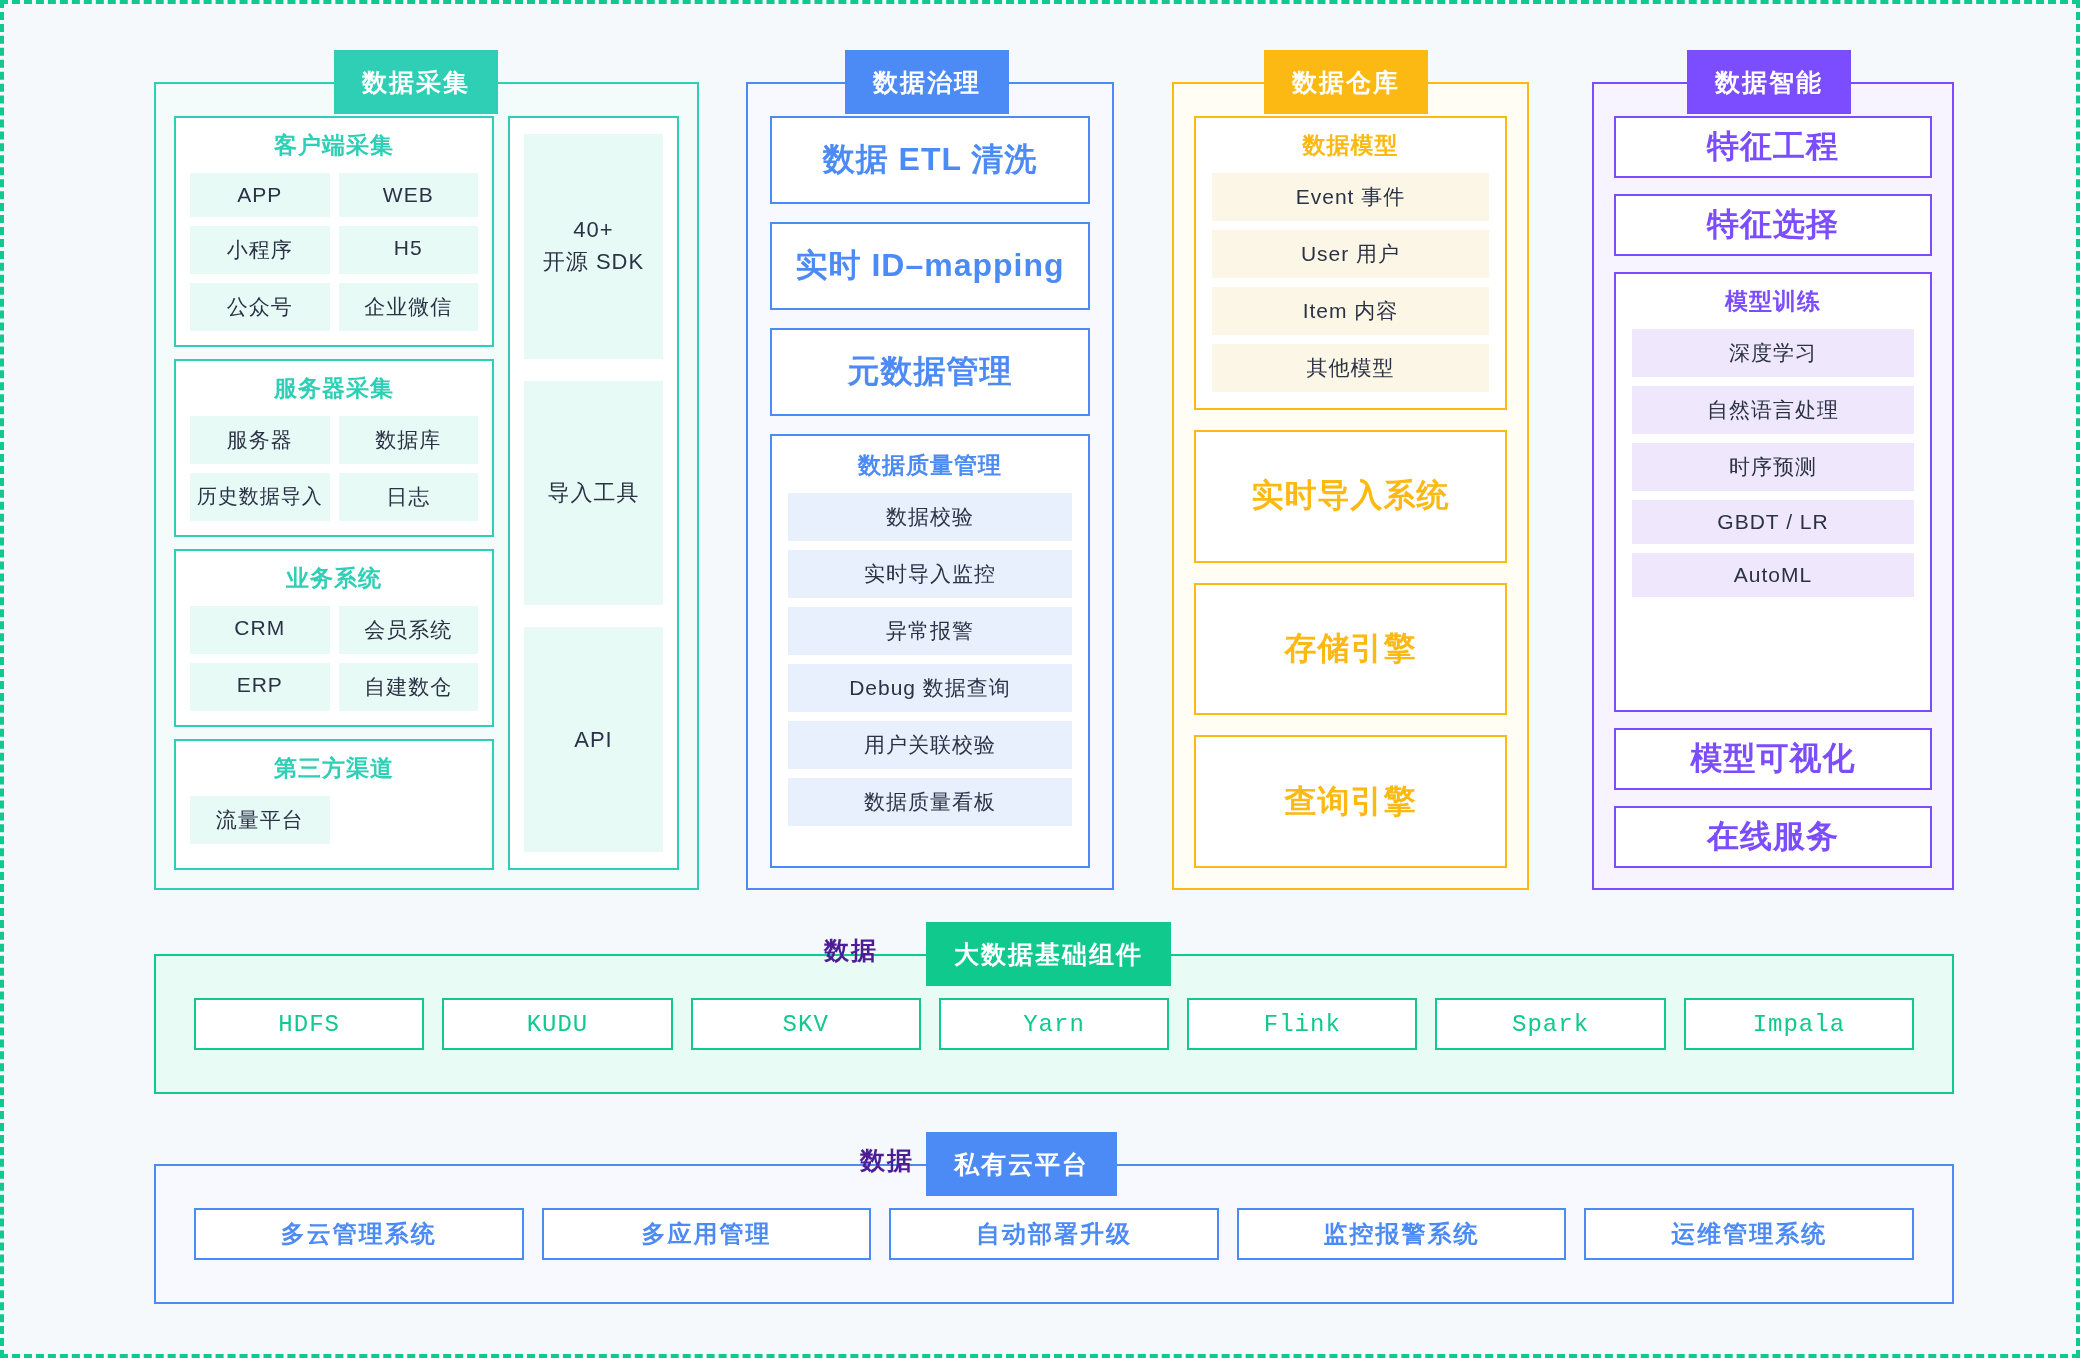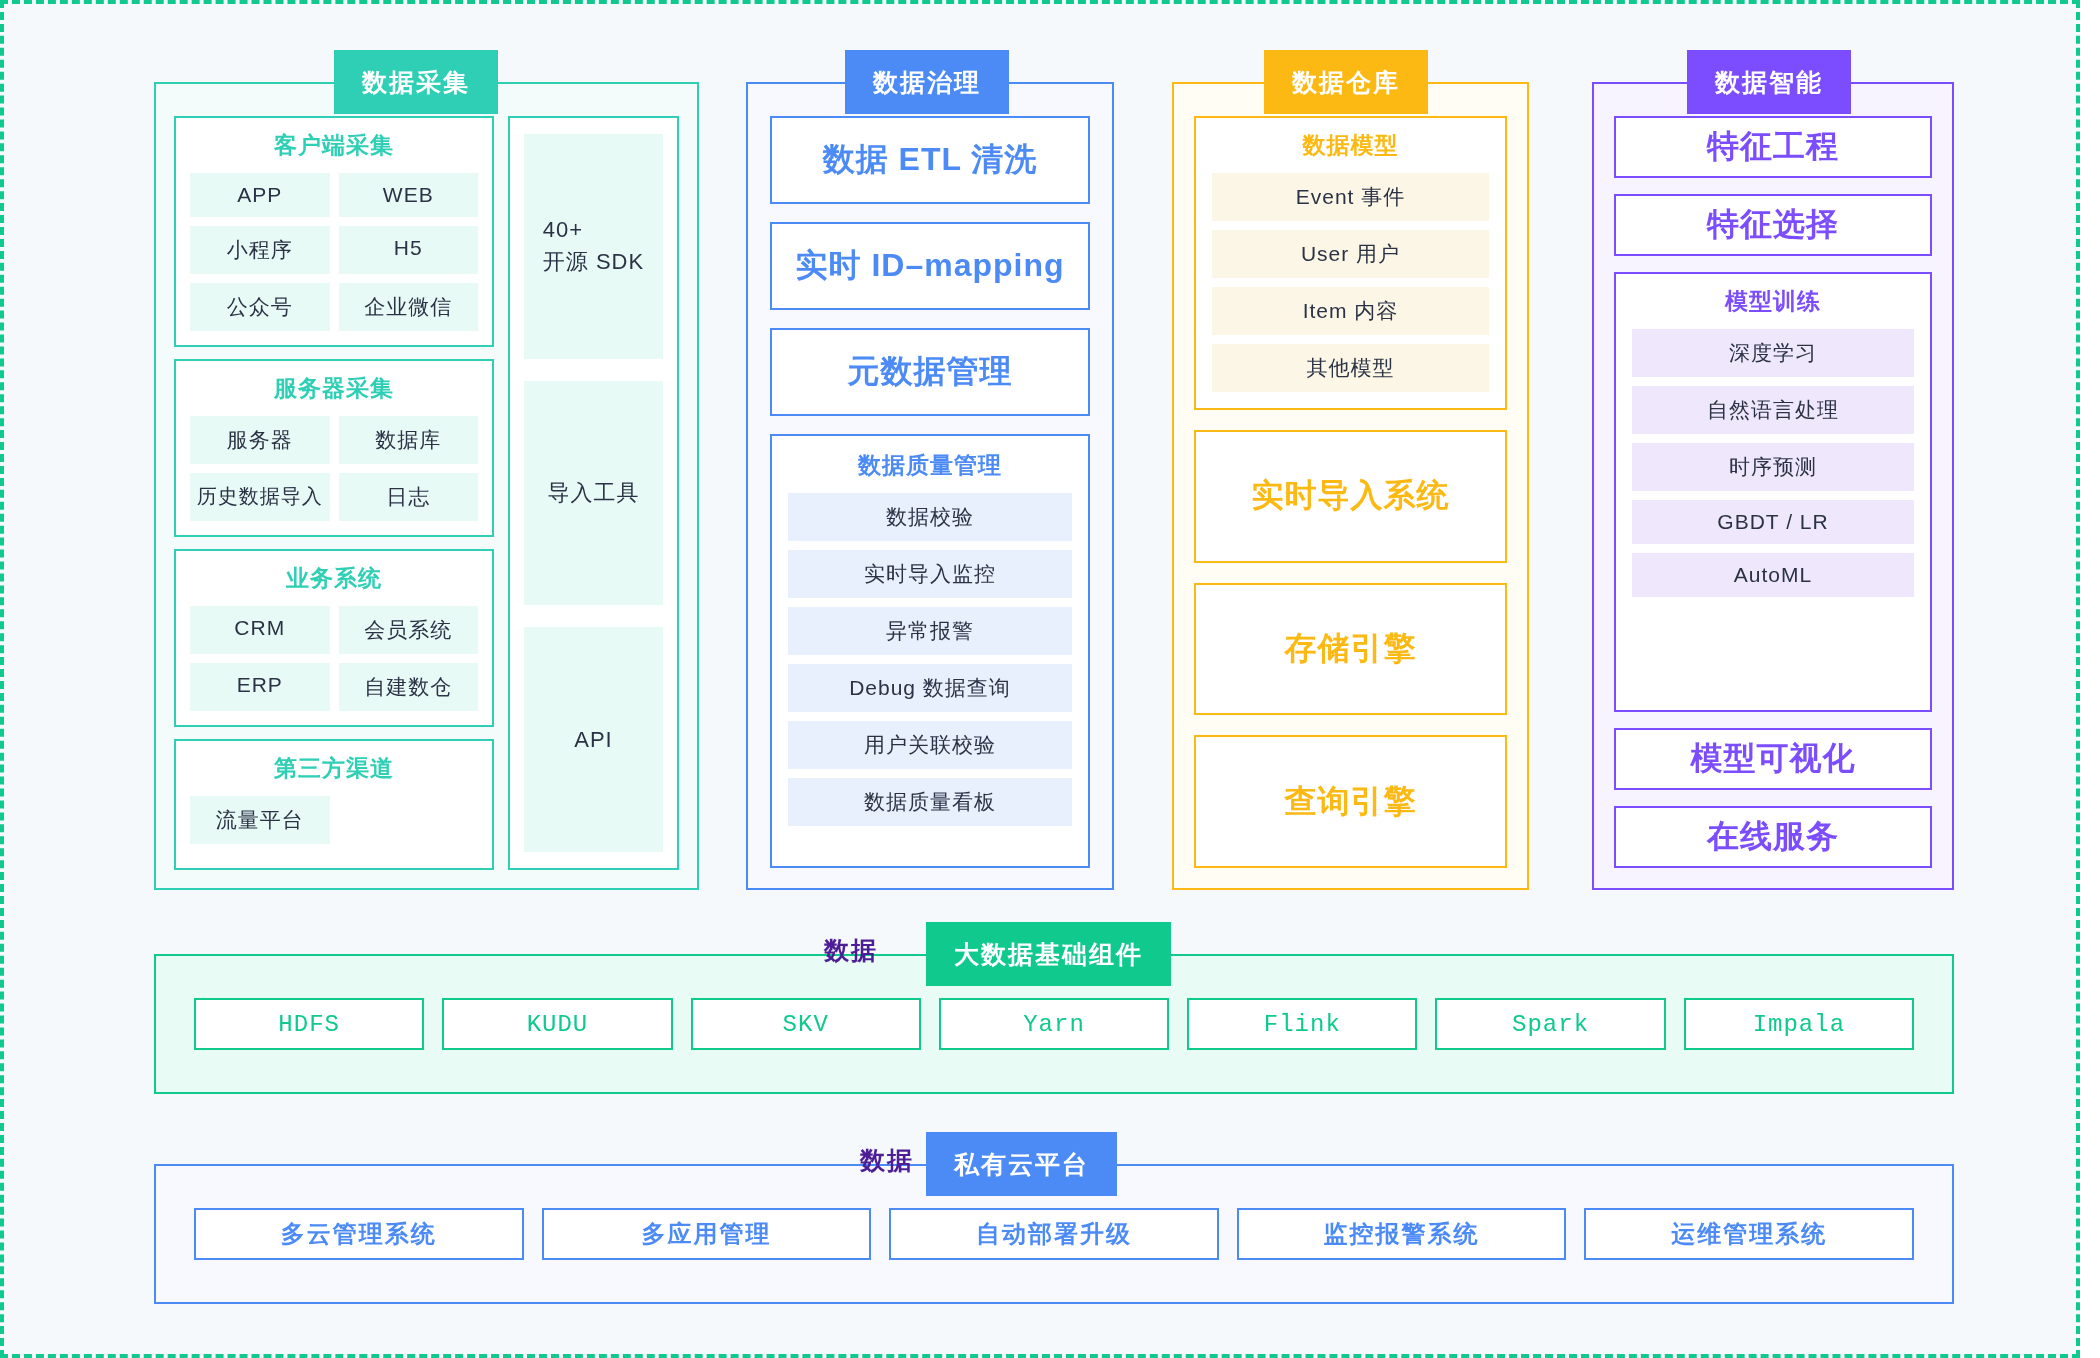--- a/index.html
+++ b/index.html
@@ -88,20 +88,21 @@
     display: flex; align-items: center; justify-content: center;
     text-align: center;
   }
   
   .fbox {
     background: var(--tile);
     color: #2b3245;
     font-size: 22px;
     letter-spacing: 1px;
     display: flex; align-items: center; justify-content: center;
+    text-align: center;
     line-height: 1.45;
     white-space: pre-line;
   }
 
   
   .strip { position: absolute; left: 150px; width: 1800px; }
   .strip-inner {
     position: absolute; inset: 0;
     border: 2px solid var(--bd);
     background: var(--bg);

